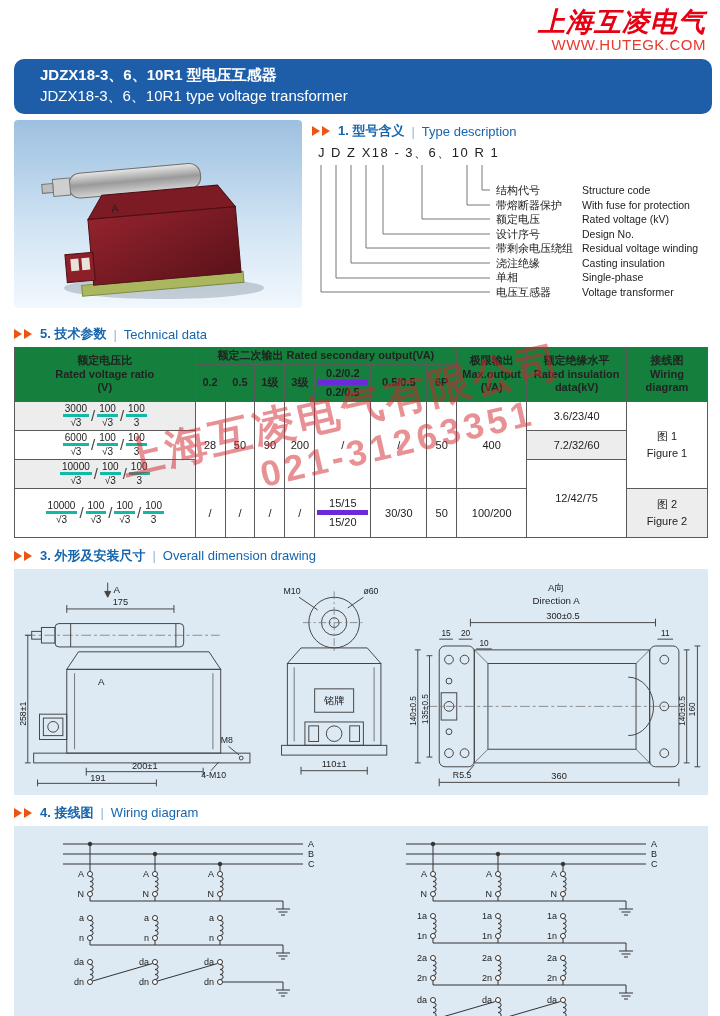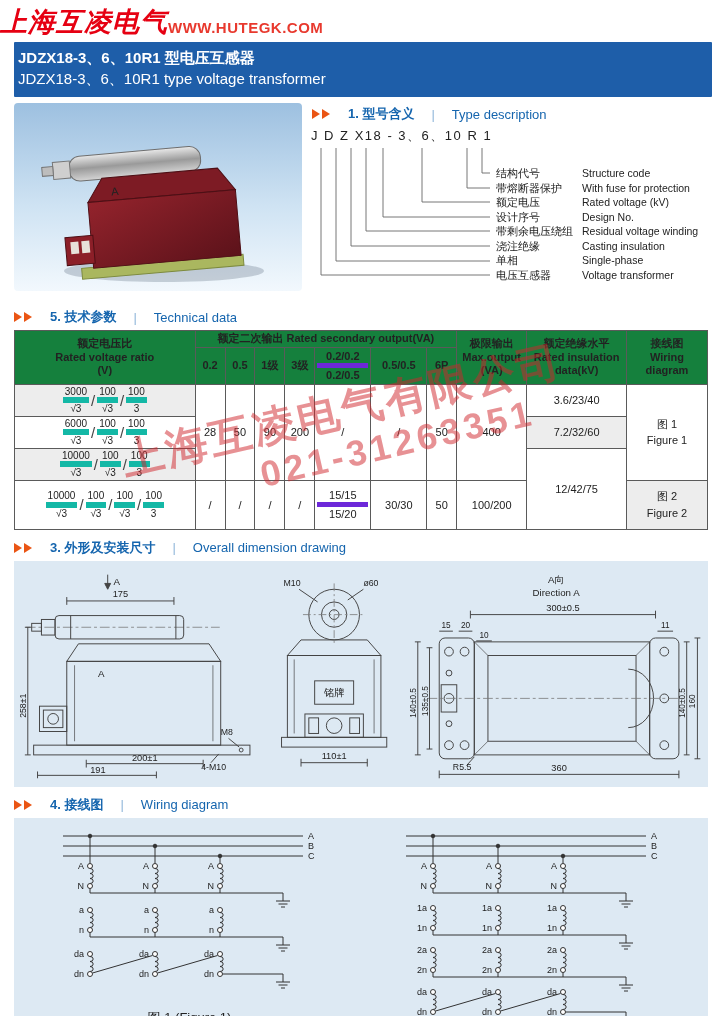--- a/index.html
+++ b/index.html
@@ -1,48 +1,48 @@
 <!DOCTYPE html>
 <html><head>
 <meta charset="utf-8">
 <style>
   html,body{margin:0;padding:0}
   body{width:720px;height:1016px;background:#fff;position:relative;overflow:hidden;
        font-family:"Liberation Sans","DejaVu Sans",sans-serif;color:#222}
   
-  .hdr{display:flex;flex-direction:row;align-items:flex-end;padding:8px 14px 0 0}
+  .hdr{display:flex;flex-direction:column;align-items:flex-end;padding:8px 14px 0 0}
   .logo{color:#e60012;font-weight:bold;font-size:27px;font-style:italic;letter-spacing:1px;line-height:1.05}
-  .site{color:#e8392e;font-weight:bold;font-size:15px;letter-spacing:.5px}
-  
-  .titlebar{margin:6px 8px 0 14px;background:#1e5ea9;border-radius:1px;color:#fff;padding:7px 4px 8px}
+  .site{color:#e8392e;font-weight:normal;font-size:15px;letter-spacing:.5px}
+  
+  .titlebar{margin:6px 8px 0 14px;background:#1e5ea9;border-radius:10px;color:#fff;padding:7px 26px 8px}
   .titlebar .zh{font-weight:bold;font-size:15px}
   .titlebar .en{font-size:15px;margin-top:2px}
   
-  .sec{display:flex;align-items:center;gap:15px;font-size:13px;color:#1565ae;margin:9px 12px 4px 14px}
+  .sec{display:flex;align-items:center;gap:5px;font-size:13px;color:#1565ae;margin:9px 12px 4px 14px}
   .tris{display:flex;gap:2px;margin-right:3px}
   .tri{width:0;height:0;border-left:8px solid #ea5514;border-top:5px solid transparent;border-bottom:5px solid transparent}
   .sec .zh{font-weight:bold}
   .sec .dv{color:#8fb6da;padding:0 2px}
   
   .row1{display:flex;margin:6px 12px 0 14px;gap:8px}
   .photo{width:288px;height:188px;border-radius:4px;overflow:hidden;flex:none}
   .typeblock{position:relative;width:398px}
   .typeblock .sec{margin:2px 0 4px 2px}
-  .mcode{font-size:13px;letter-spacing:1.5px;color:#222;margin:4px 0 0 1px}
+  .mcode{font-size:13px;letter-spacing:1.5px;color:#222;margin:4px 0 0 8px}
   
   table.tech{border-collapse:collapse;margin:2px 12px 0 14px;width:694px;font-size:11px;text-align:center;color:#222}
   table.tech th,table.tech td{border:1px solid #5a5a5a;padding:1px 2px}
   table.tech thead th{background:#15803d;font-weight:bold;line-height:1.25}
   .stack span{display:block;line-height:1.3}
   .stack .b{border-top:5px solid #6d28d9}
   td.shade{background:#ededed}
   tr.r4 td{height:46px}
   tr.rb td{height:24px}
   .fr{display:inline-block;vertical-align:middle;text-align:center;font-size:10px;line-height:1.15;margin:0 1px}
-  .fr .n{display:block;border-bottom:6px solid #14b8a6;padding:0 2px}
+  .fr .n{display:block;border-bottom:3px solid #14b8a6;padding:0 2px}
   .sl{font-size:15px;color:#444;vertical-align:middle;margin:0 1px;font-weight:300}
   .figcell{font-size:11px;line-height:1.5}
   
   .panel{margin:2px 12px 0 14px;background:#dde9f3}
   .dimpanel{display:flex;justify-content:space-between;align-items:flex-start;padding:8px 6px 6px}
   .wirepanel{display:flex;justify-content:space-around;align-items:flex-start;padding:8px 4px 6px}
   .figblock{display:flex;flex-direction:column;align-items:center}
   .figcap{font-size:13px;color:#222;margin-top:15px}
   svg text{fill:#222;stroke:none;font-family:"Liberation Sans","DejaVu Sans",sans-serif}
   

